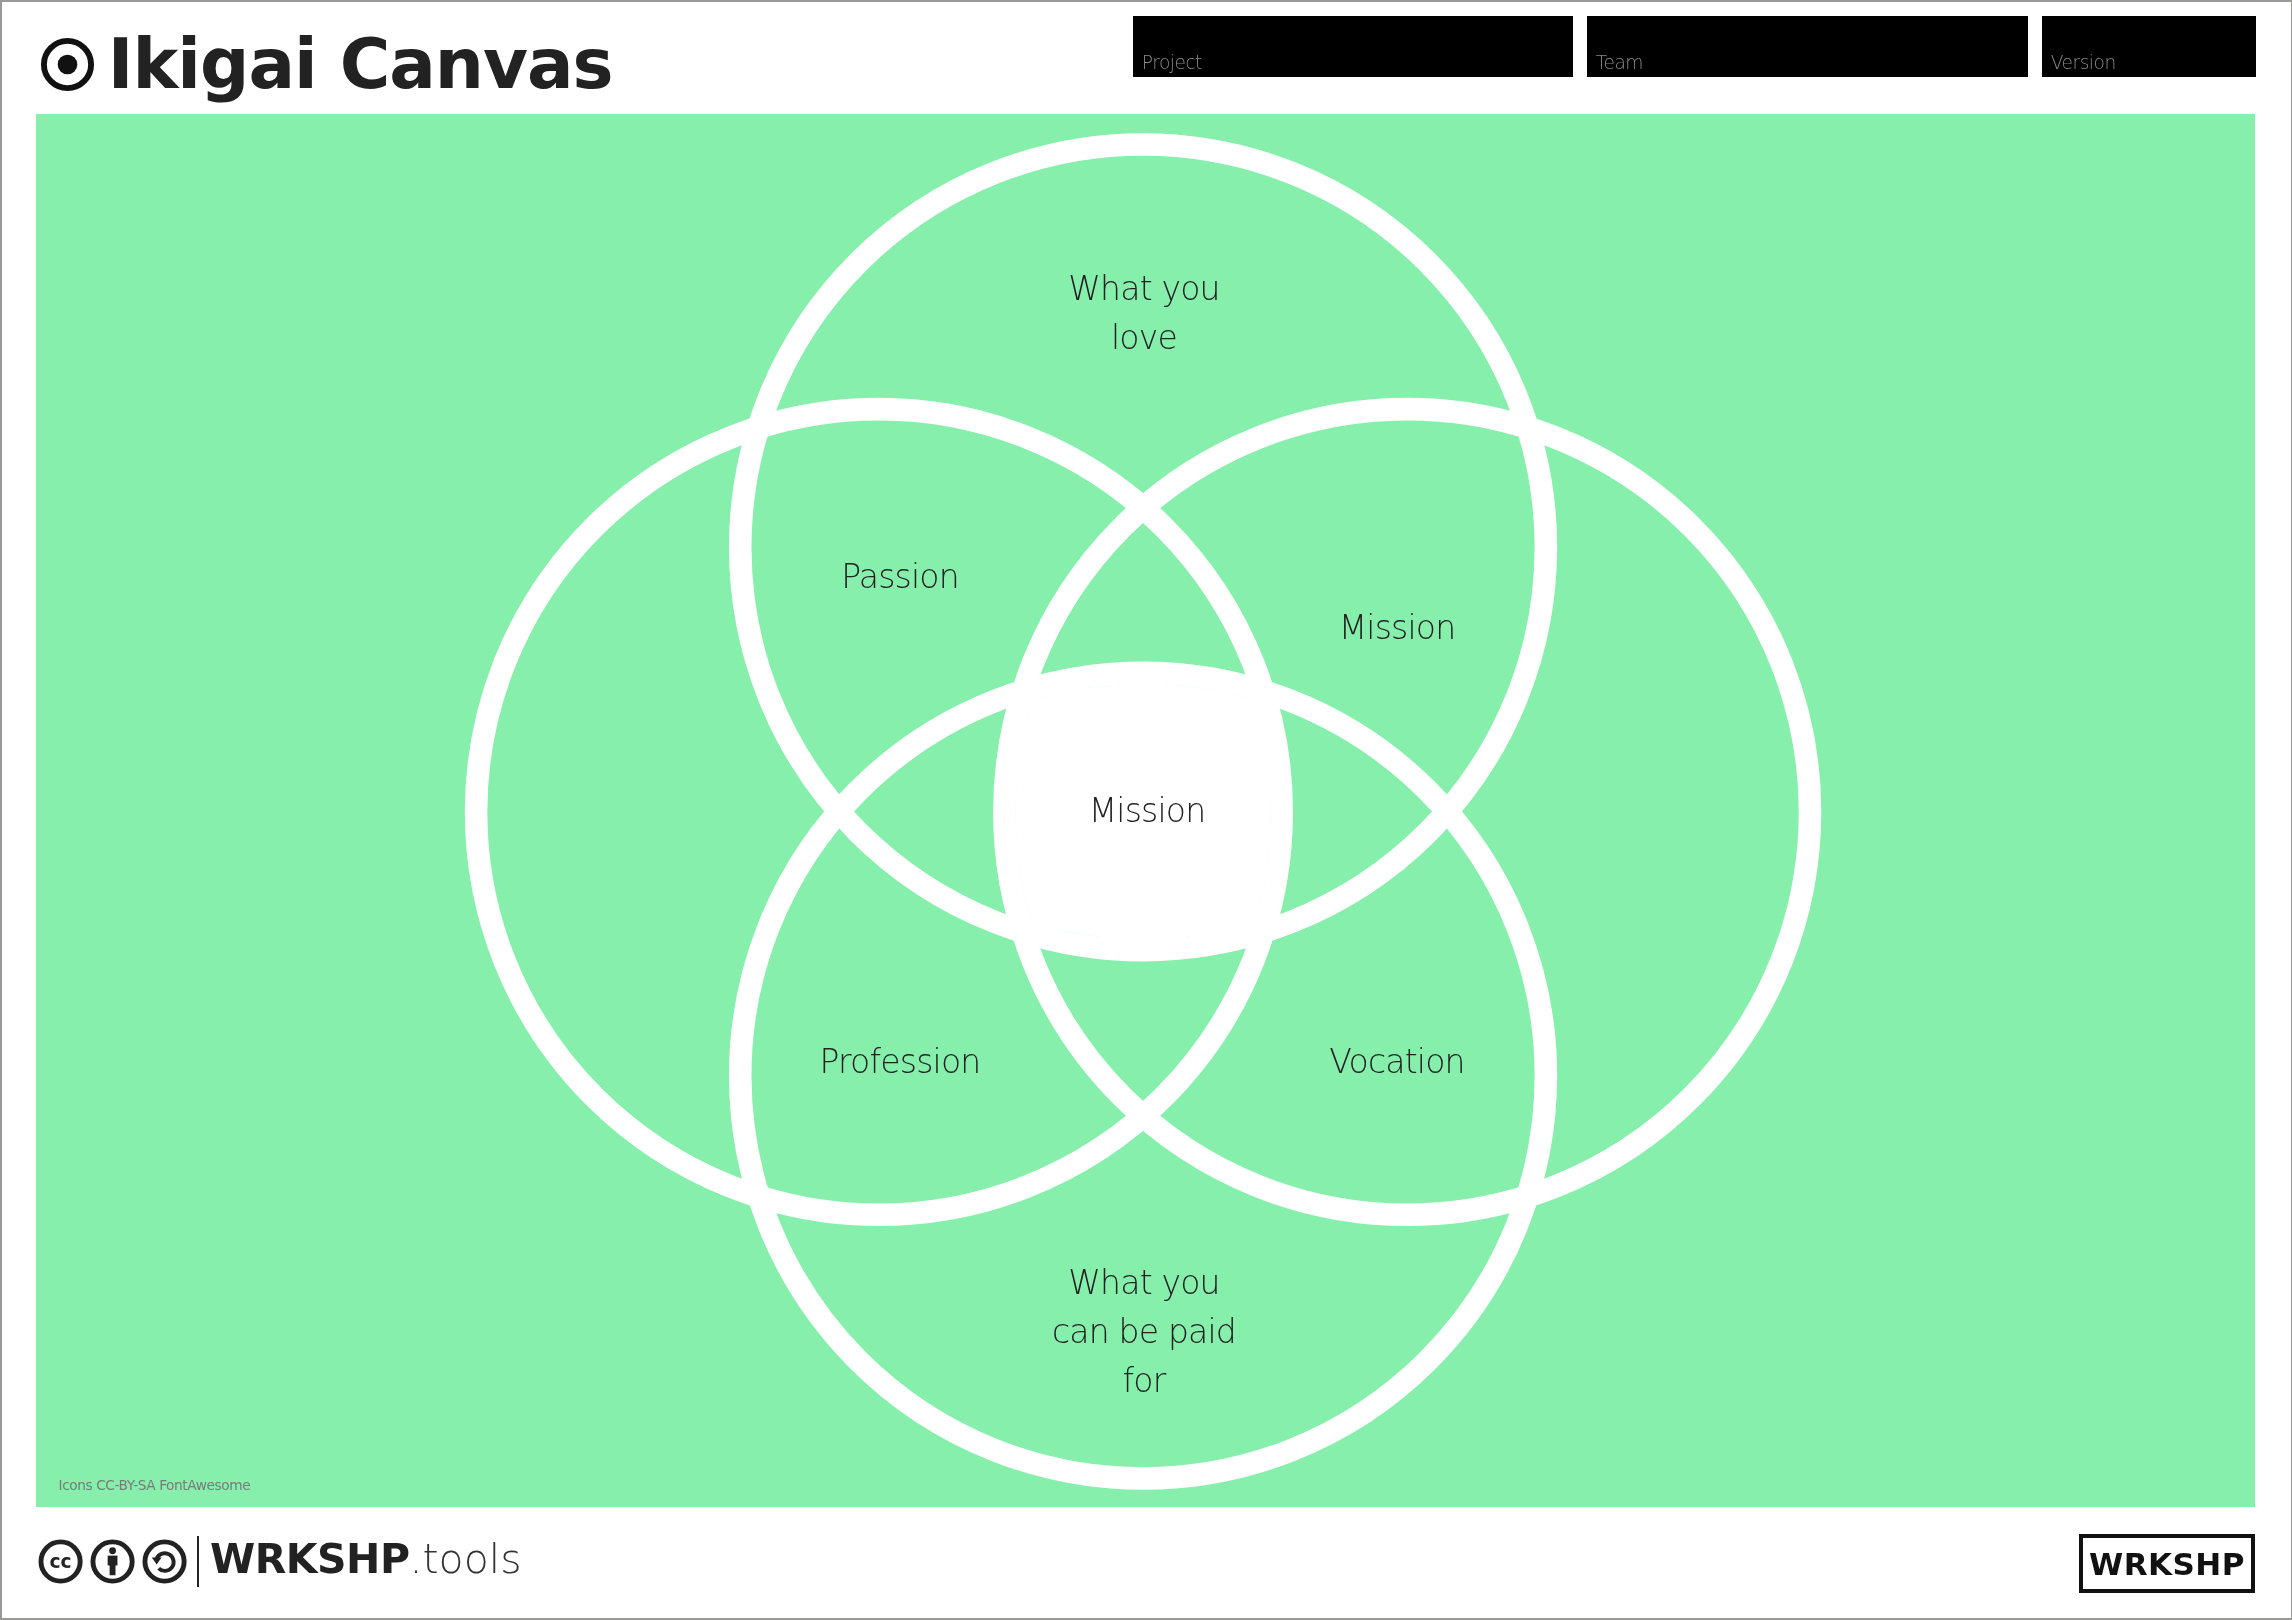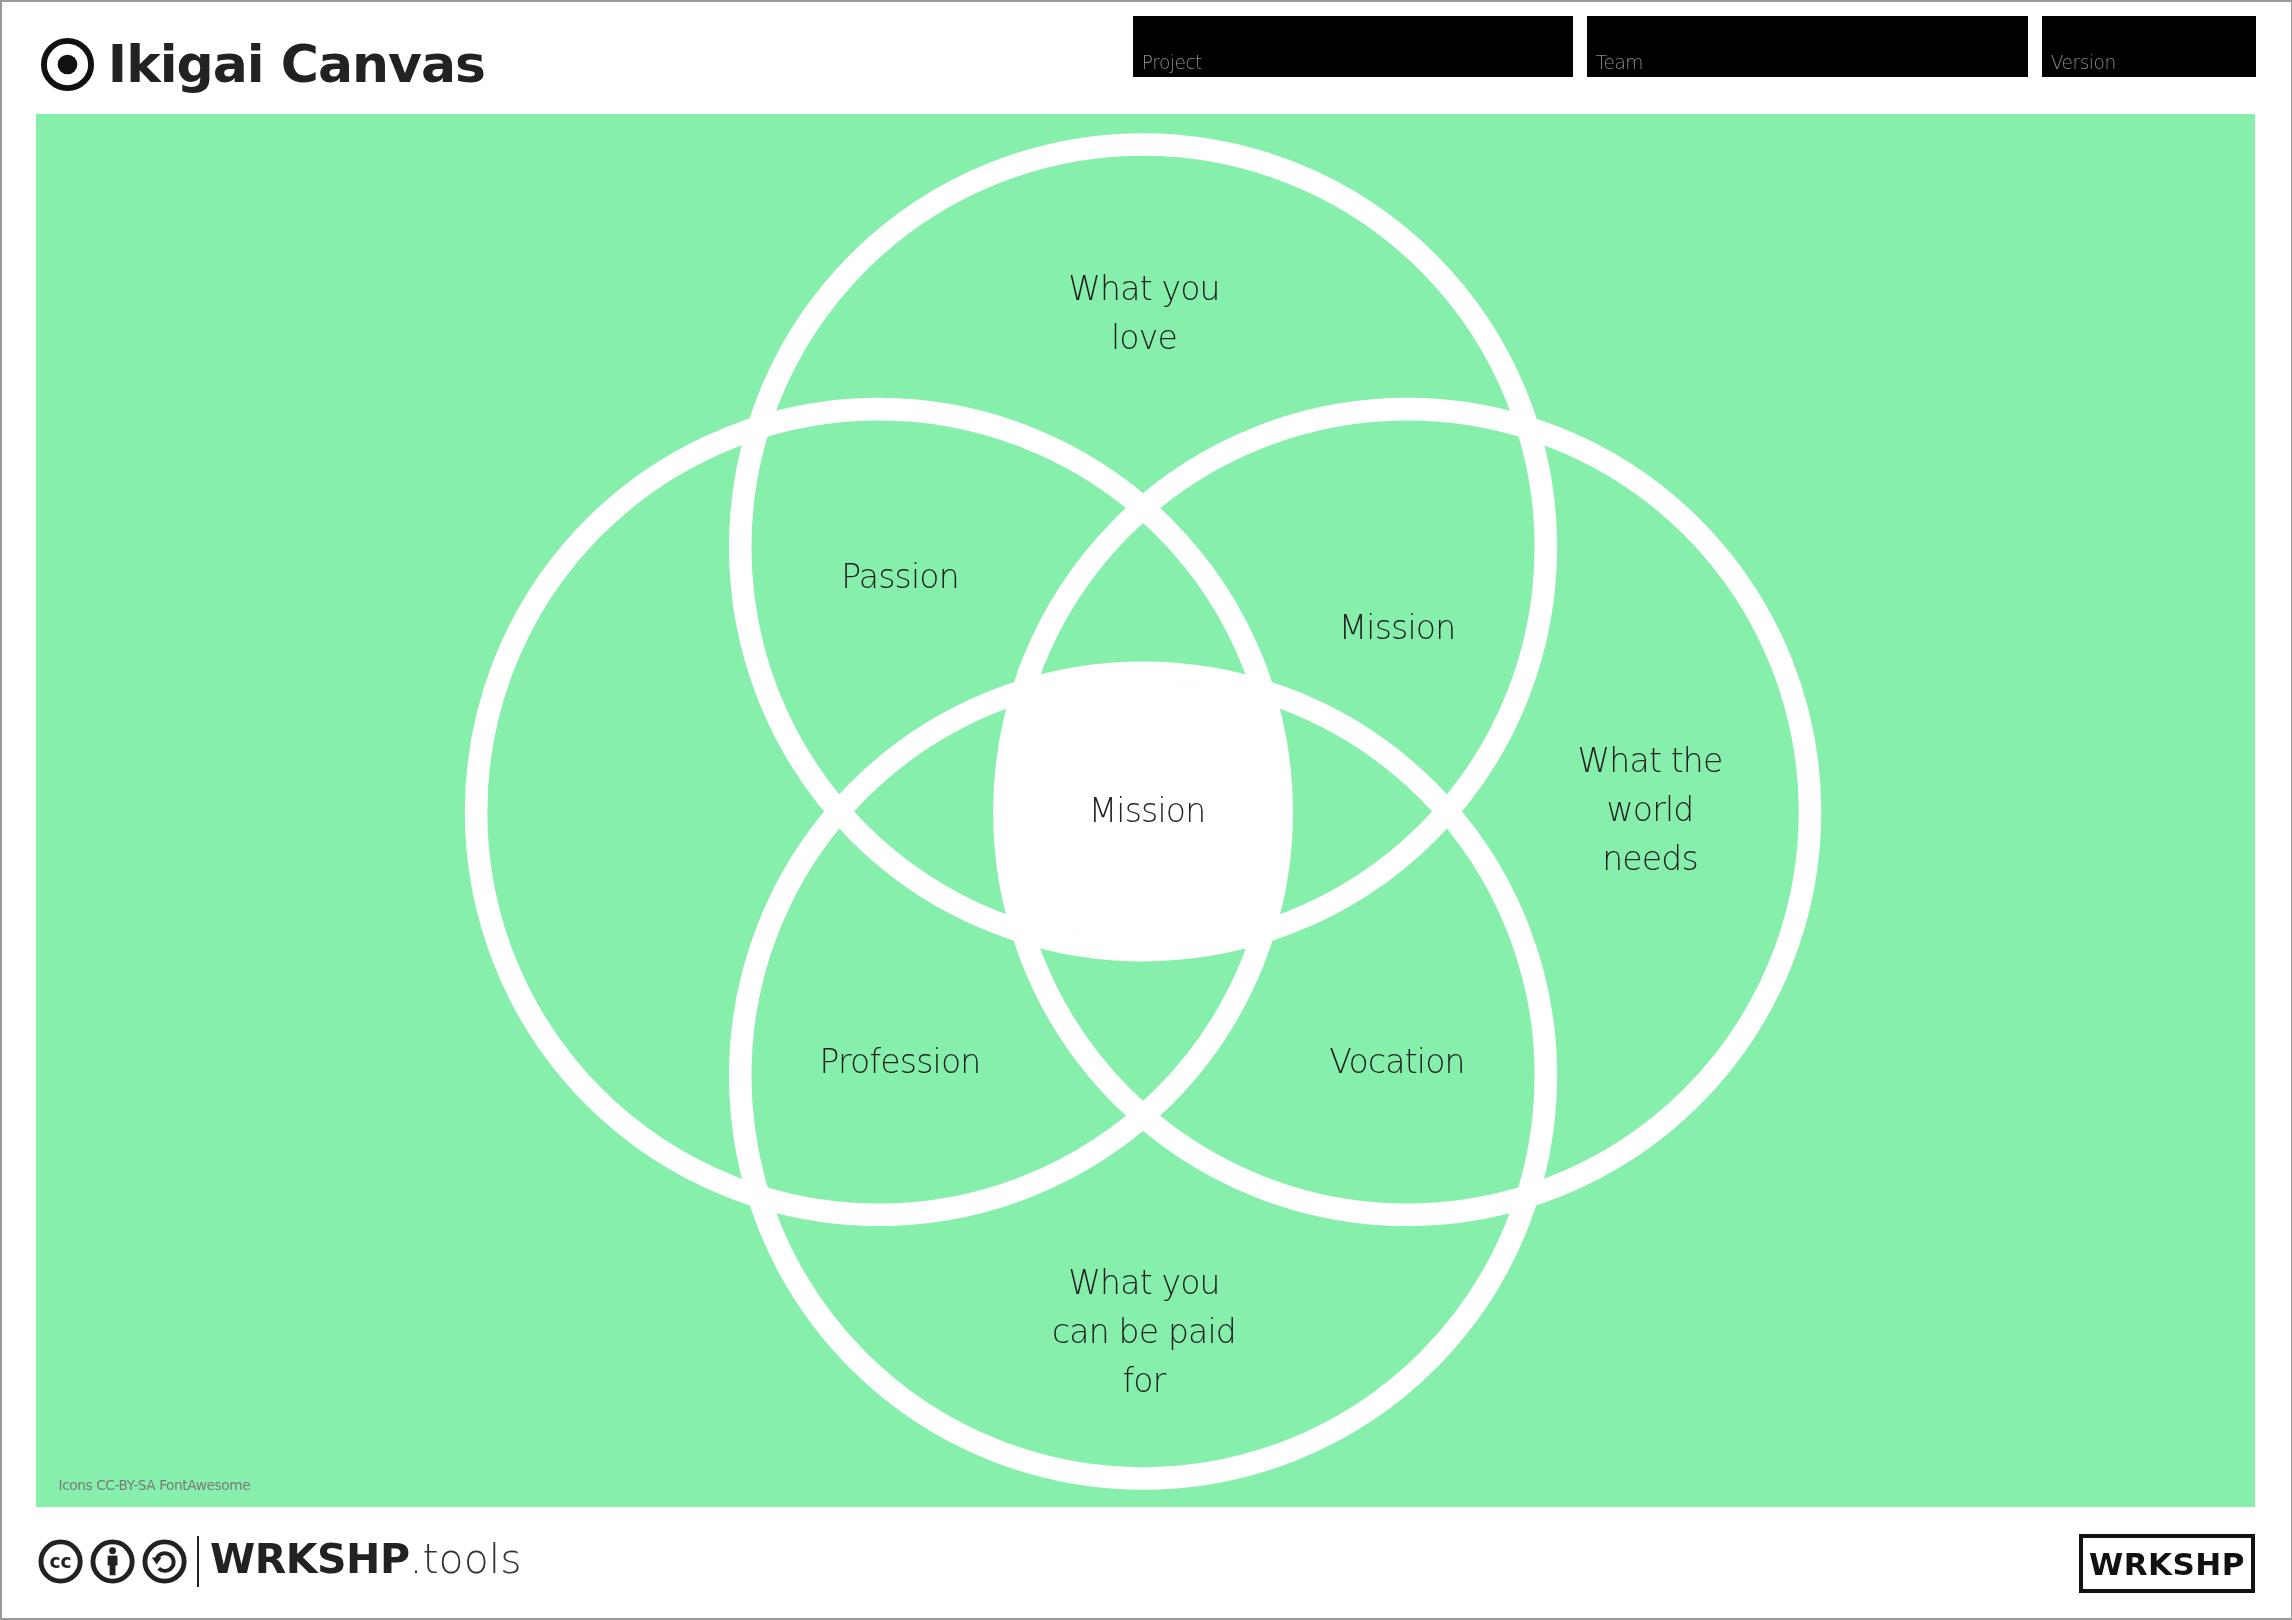--- a/index.html
+++ b/index.html
@@ -13,21 +13,21 @@
     position: absolute; left: 0; top: 0; width: 2293px; height: 1620px;
     box-sizing: border-box; border: 2.9px solid #9a9a98;
   }
   .title-wrap {
     position: absolute; left: 39px; top: 27.4px; height: 74px;
     display: flex; align-items: center;
   }
   .title-icon { width: 57px; height: 57px; margin-right: 11.8px; }
   .title {
     font-family: "DejaVu Sans", sans-serif; font-weight: bold;
-    font-size: 52px; letter-spacing: -1px; color: #222; line-height: 1; text-align: center;
+    font-size: 69px; letter-spacing: -1px; color: #222; line-height: 1; text-align: center;
   }
   .field {
     position: absolute; top: 16px; height: 61px; background: #000000;
     box-sizing: border-box;
   }
   .field-label {
     position: absolute; left: 8.8px; bottom: 3.9px;
     font-family: "DejaVu Sans", sans-serif; font-size: 18.6px; color: #8a8a8a;
     font-weight: 300; letter-spacing: -0.5px;
   }
@@ -110,23 +110,20 @@
       </g>
     </g>
     <circle cx="1129.5" cy="442" r="411" fill="none" stroke="#ffffff" stroke-width="23"></circle>
     <circle cx="860" cy="712" r="411" fill="none" stroke="#ffffff" stroke-width="23"></circle>
     <circle cx="1399" cy="712" r="411" fill="none" stroke="#ffffff" stroke-width="23"></circle>
     <circle cx="1129.5" cy="981" r="411" fill="none" stroke="#ffffff" stroke-width="23"></circle>
   </svg>
 
   <div class="label" style="left:1108px; top:199px;">What you
 love</div>
-  <div class="label" style="left:1614px; top:695px;">What the
-world
-needs</div>
   <div class="label" style="left:1108px; top:1217px;">What you
 can be paid
 for</div>
 
   <div class="label" style="left:864px; top:462px;">Passion</div>
   <div class="label" style="left:1361px; top:480px;margin-top:33px;">Mission</div>
   <div class="label" style="left:864px; top:947px;">Profession</div>
   <div class="label" style="left:1361px; top:947px;">Vocation</div>
   <div class="label" style="left:1111px; top:696px;">Mission</div>
 

